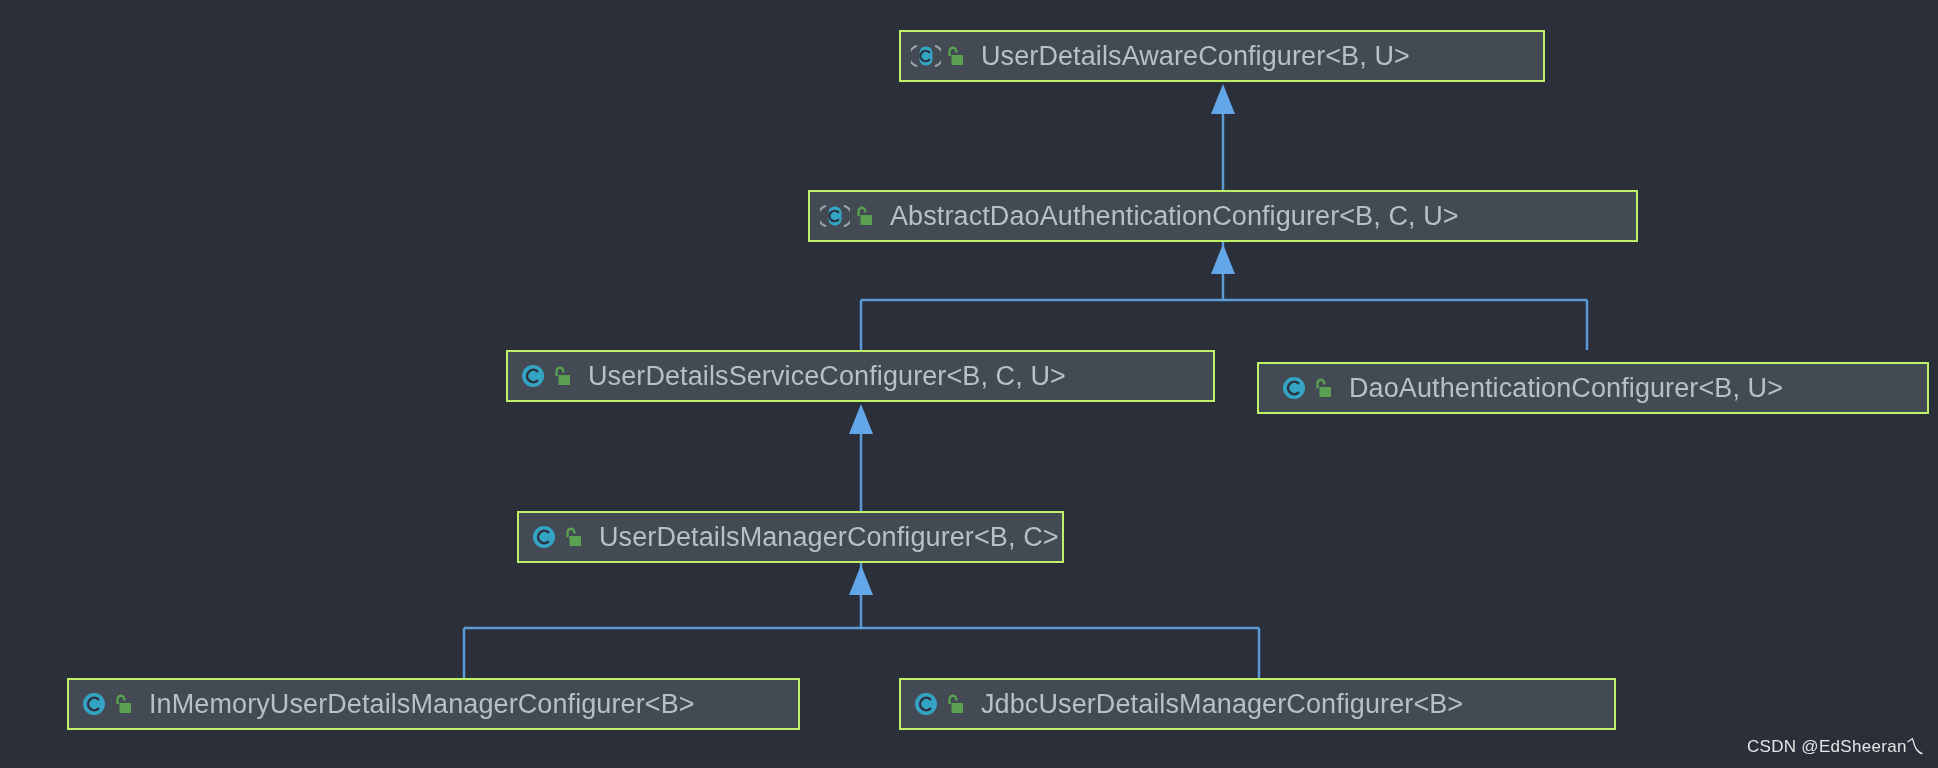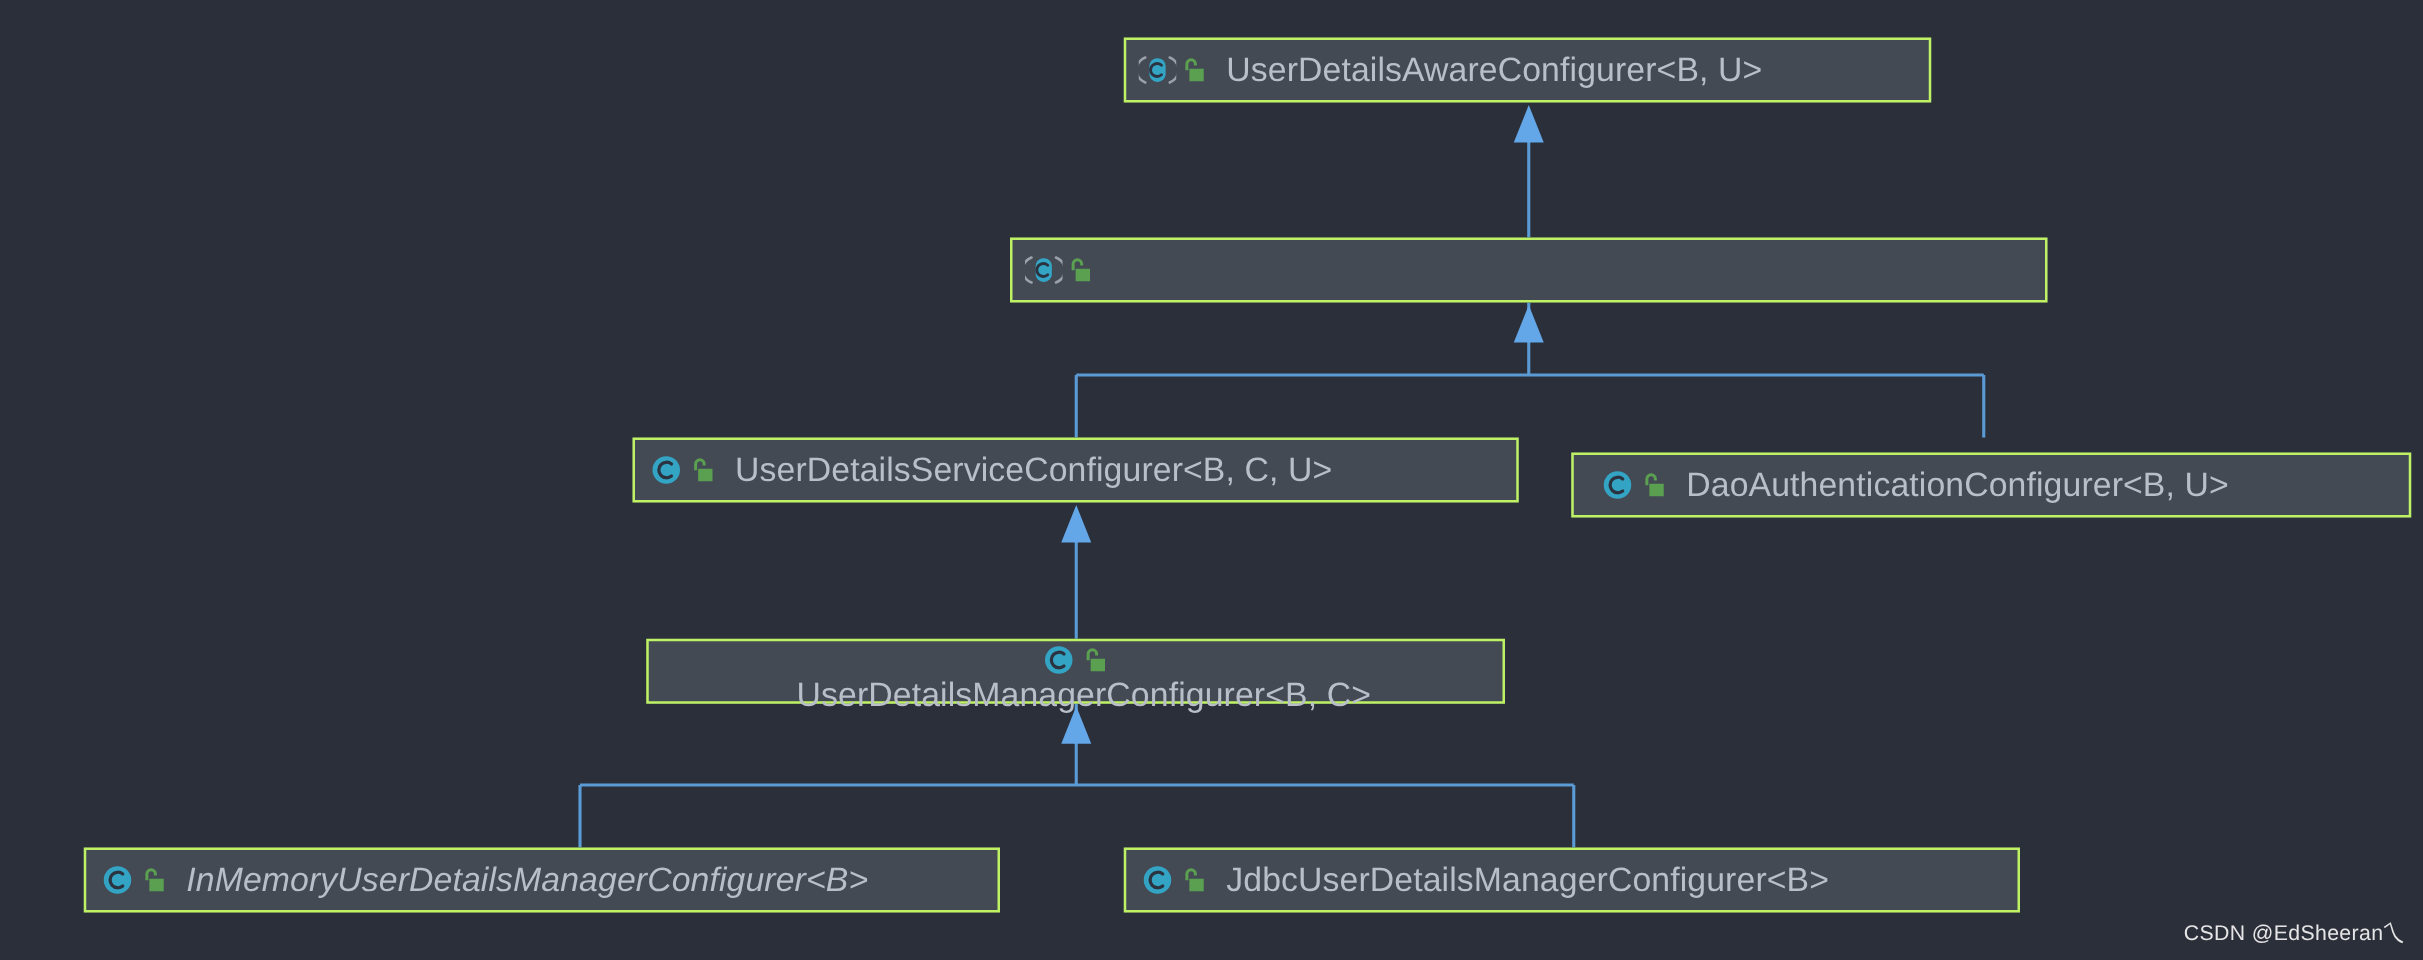--- a/index.html
+++ b/index.html
@@ -147,20 +147,21 @@
         <path d="M5.2 5 A 12 11 0 0 0 5.2 25" stroke="#9aa1ab" stroke-width="2.1" fill="none" stroke-linecap="round"></path>
         <path d="M24.8 5 A 12 11 0 0 1 24.8 25" stroke="#9aa1ab" stroke-width="2.1" fill="none" stroke-linecap="round"></path>
         <rect x="8.5" y="5.5" width="13" height="19" rx="6.2" fill="#34a4c4"></rect>
         <path d="M18.2 11.2 A 5.2 5.2 0 1 0 18.2 18.8" stroke="#2c3340" stroke-width="2.3" fill="none" stroke-linecap="round"></path>
       </svg>
       <svg class="icon-lock" viewBox="0 0 20 22">
         <path d="M5.5 10 L 5.5 6.2 A 3.4 3.4 0 0 1 12.3 6.2" stroke="#5aa050" stroke-width="2.4" fill="none" stroke-linecap="square"></path>
         <rect x="7.5" y="10" width="11.5" height="10" fill="#5aa050"></rect>
       </svg>
     </span>
+    <span class="node-label">AbstractDaoAuthenticationConfigurer&lt;B, C, U&gt;</span>
   </div>
 
   <div class="node" style="left:506px; top:350px; width:709px;">
     <span class="node-icons">
       <svg class="icon-class" viewBox="0 0 30 30">
         <circle cx="15" cy="15" r="11" fill="#34a4c4"></circle>
         <path d="M19.2 10.2 A 6.2 6.2 0 1 0 19.2 19.8" stroke="#2c3340" stroke-width="2.6" fill="none" stroke-linecap="round"></path>
       </svg>
       <svg class="icon-lock" viewBox="0 0 20 22">
         <path d="M5.5 10 L 5.5 6.2 A 3.4 3.4 0 0 1 12.3 6.2" stroke="#5aa050" stroke-width="2.4" fill="none" stroke-linecap="square"></path>
@@ -177,35 +178,35 @@
         <path d="M19.2 10.2 A 6.2 6.2 0 1 0 19.2 19.8" stroke="#2c3340" stroke-width="2.6" fill="none" stroke-linecap="round"></path>
       </svg>
       <svg class="icon-lock" viewBox="0 0 20 22">
         <path d="M5.5 10 L 5.5 6.2 A 3.4 3.4 0 0 1 12.3 6.2" stroke="#5aa050" stroke-width="2.4" fill="none" stroke-linecap="square"></path>
         <rect x="7.5" y="10" width="11.5" height="10" fill="#5aa050"></rect>
       </svg>
     </span>
     <span class="node-label">DaoAuthenticationConfigurer&lt;B, U&gt;</span>
   </div>
 
-  <div class="node" style="left:517px; top:511px; width:687px;flex-direction:column;">
+  <div class="node" style="left:517px; top:511px; width:547px;">
     <span class="node-icons">
       <svg class="icon-class" viewBox="0 0 30 30">
         <circle cx="15" cy="15" r="11" fill="#34a4c4"></circle>
         <path d="M19.2 10.2 A 6.2 6.2 0 1 0 19.2 19.8" stroke="#2c3340" stroke-width="2.6" fill="none" stroke-linecap="round"></path>
       </svg>
       <svg class="icon-lock" viewBox="0 0 20 22">
         <path d="M5.5 10 L 5.5 6.2 A 3.4 3.4 0 0 1 12.3 6.2" stroke="#5aa050" stroke-width="2.4" fill="none" stroke-linecap="square"></path>
         <rect x="7.5" y="10" width="11.5" height="10" fill="#5aa050"></rect>
       </svg>
     </span>
     <span class="node-label">UserDetailsManagerConfigurer&lt;B, C&gt;</span>
   </div>
 
-  <div class="node" style="left:67px; top:678px; width:733px;font-style:italic;">
+  <div class="node" style="left:67px; top:678px; width:733px;">
     <span class="node-icons">
       <svg class="icon-class" viewBox="0 0 30 30">
         <circle cx="15" cy="15" r="11" fill="#34a4c4"></circle>
         <path d="M19.2 10.2 A 6.2 6.2 0 1 0 19.2 19.8" stroke="#2c3340" stroke-width="2.6" fill="none" stroke-linecap="round"></path>
       </svg>
       <svg class="icon-lock" viewBox="0 0 20 22">
         <path d="M5.5 10 L 5.5 6.2 A 3.4 3.4 0 0 1 12.3 6.2" stroke="#5aa050" stroke-width="2.4" fill="none" stroke-linecap="square"></path>
         <rect x="7.5" y="10" width="11.5" height="10" fill="#5aa050"></rect>
       </svg>
     </span>

